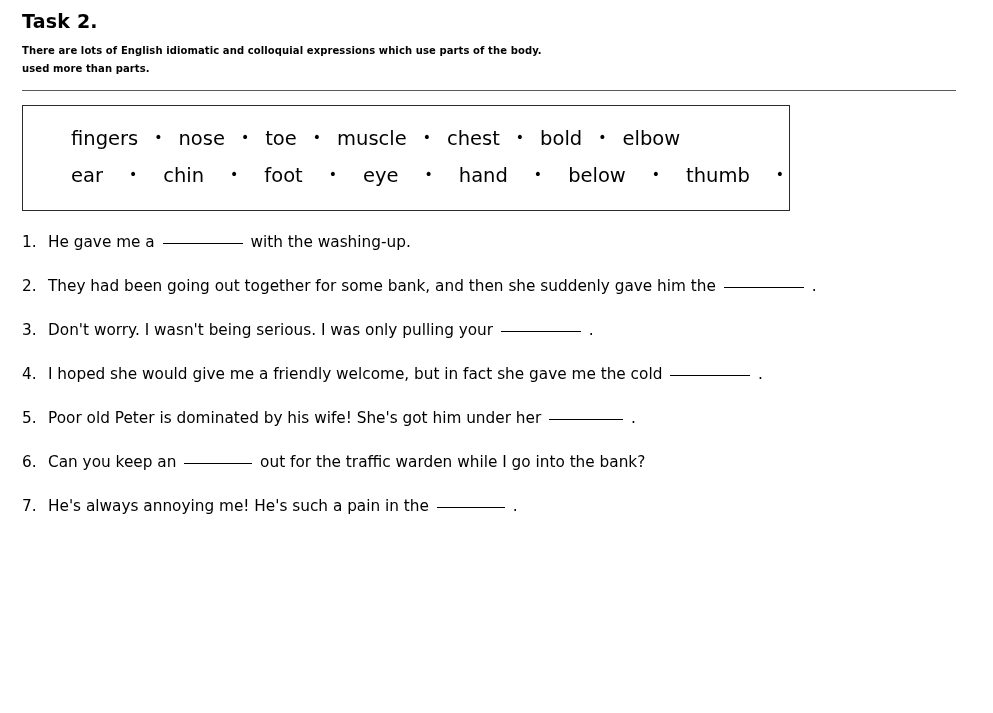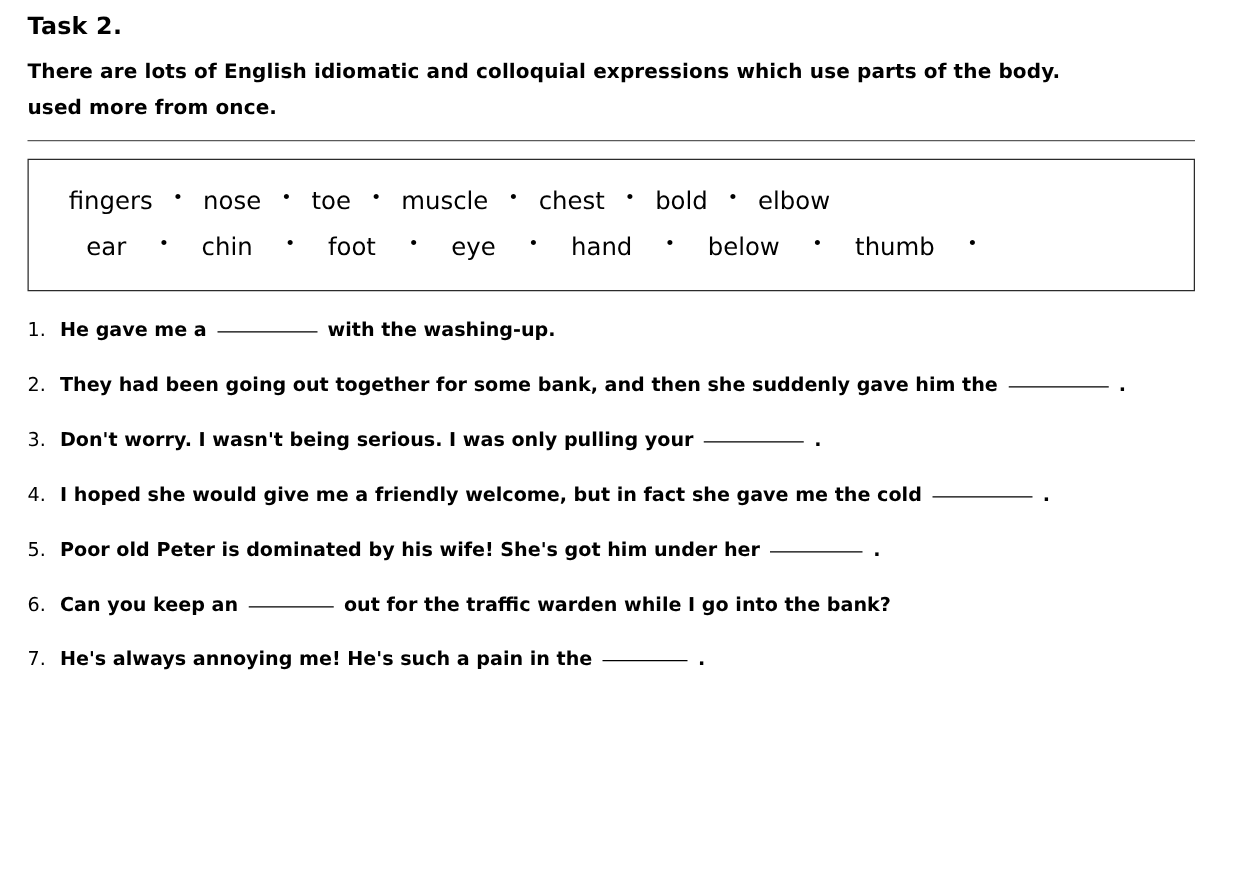--- a/index.html
+++ b/index.html
@@ -21,43 +21,43 @@
     box-sizing: border-box;
     padding: 8px 22px 0 22px;
   }
   .task-label {
     font-size: 19px;
     font-weight: bold;
     letter-spacing: 0.2px;
     margin: 2px 0 10px 0;
   }
   .intro {
-    font-size: 16px;
+    font-size: 10px;
     font-weight: bold;
     line-height: 1.82;
     text-align: justify;
     text-justify: inter-word;
     letter-spacing: 0.1px;
     margin: 0 0 12px 0;
     width: 930px;
   }
   .intro span.line {
     display: block;
   }
   .rule {
     border: 0;
     border-top: 1px solid #5a5a5a;
     margin: 10px 0 14px 0;
     width: 934px;
   }
   .wordbox {
     border: 1.6px solid #2b2b2b;
     box-sizing: border-box;
-    width: 934px;
-    padding: 14px 28px 16px 24px;
+    width: 768px;
+    padding: 14px 28px 16px 40px;
     margin-bottom: 22px;
     text-align: center;
   }
   .wordbox-row {
     display: flex;
     align-items: center;
     font-size: 19.5px;
     line-height: 1.9;
     white-space: nowrap;
   }
@@ -68,42 +68,41 @@
   }
   .wordbox-row .sep {
     font-size: 14px;
     padding: 0 13px;
     position: relative;
     top: -2px;
   }
   .row1 .w { margin: 0 14px; }
   .row1 .w:first-child { margin-left: 6px; }
   .row2 .w { margin: 0 11px; }
-  .row2 .w:first-child { margin-left: 20px; }
+  .row2 .w:first-child { margin-left: 6px; }
   .row1 .sep { padding: 0 0; }
   .questions {
     margin: 0;
     padding: 0;
     list-style: none;
   }
   .q {
     display: flex;
     align-items: baseline;
     font-size: 15.3px;
     margin-bottom: 25.5px;
     line-height: 1.2;
   }
   .q-num {
     width: 26px;
     flex: 0 0 26px;
     text-align: left;
   }
   .q-text {
     flex: 1;
-    font-weight: bold;
   }
   .blank {
     display: inline-block;
     border-bottom: 1.3px solid #000;
     position: relative;
     top: -3px;
     margin: 0 3px;
   }
   .blank.w80 { width: 80px; }
   .blank.w74 { width: 74px; }
@@ -111,21 +110,21 @@
 </style>
 </head>
 <body>
 
 <div class="page">
 
   <div class="task-label">Task 2.</div>
 
   <div class="intro">
     <span class="line">There are lots of English idiomatic and colloquial expressions which use parts of the body.</span>
-    <span class="line">used more from once.</span>
+    <span class="line">used more than parts.</span>
   </div>
 
   <hr class="rule">
 
   <div class="wordbox">
     <div class="wordbox-row row1">
       <span class="w">fingers</span>
       <span class="sep">•</span>
       <span class="w">nose</span>
       <span class="sep">•</span>

